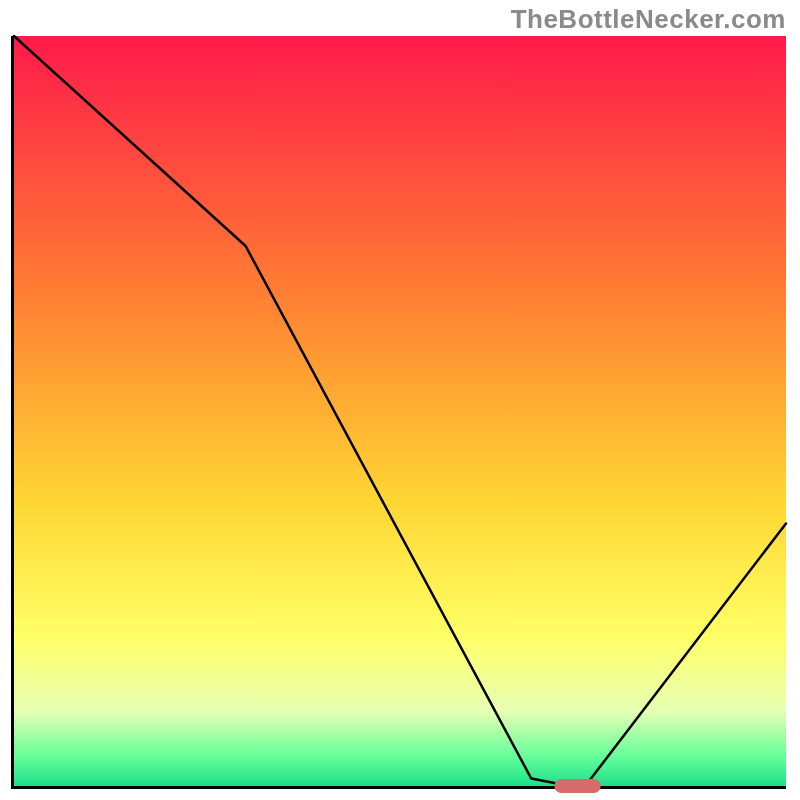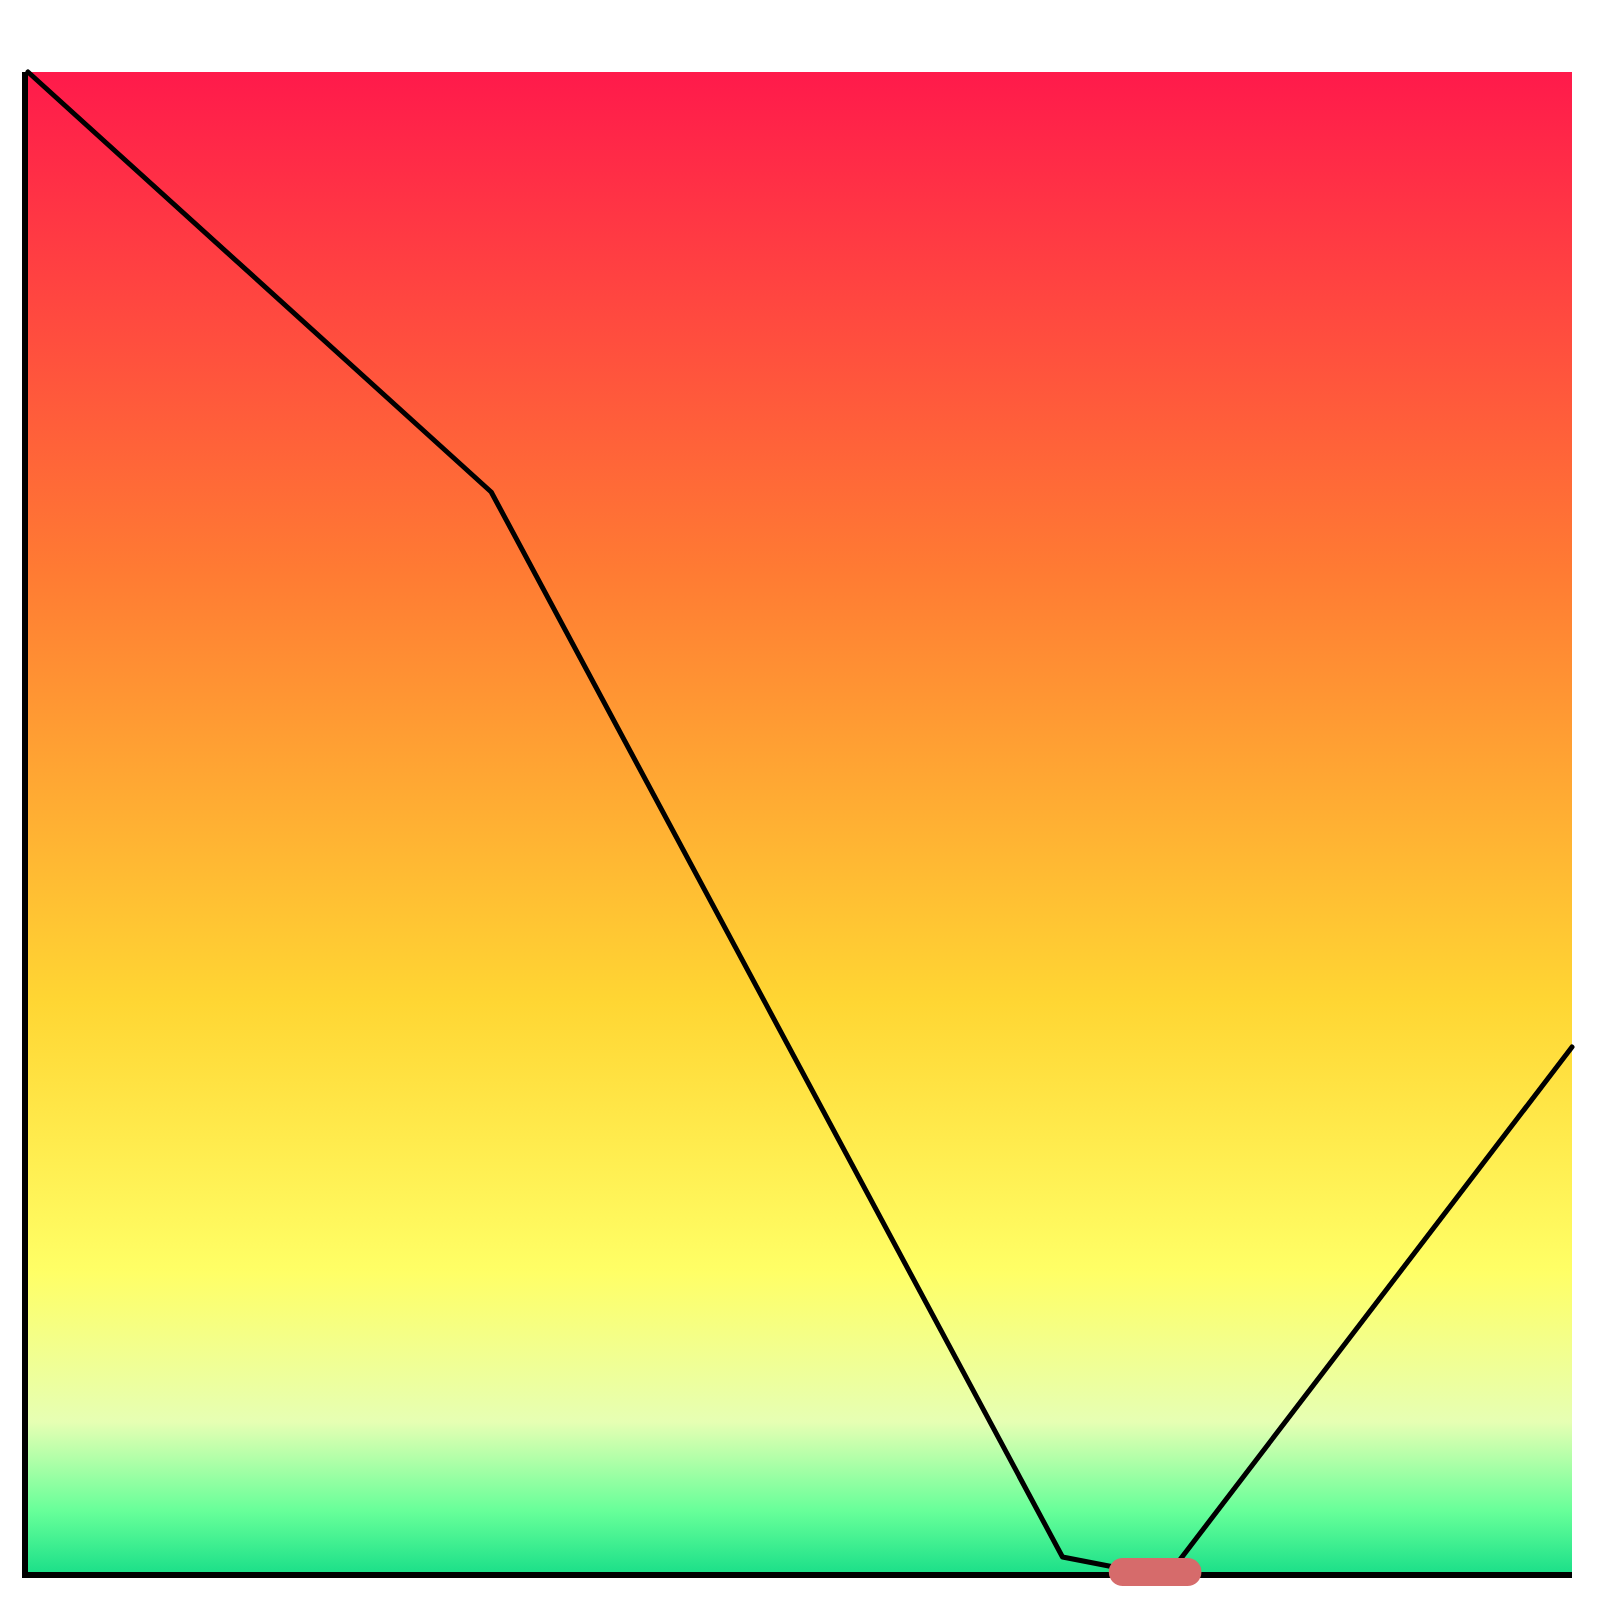--- a/index.html
+++ b/index.html
@@ -30,20 +30,21 @@
     top: 0;
     left: 0;
     width: 800px;
     height: 800px;
   }
 </style>
 </head>
 <body>
 
 <div class="container">
+  <div class="watermark">TheBottleNecker.com</div>
 
   <svg class="chart" viewBox="0 0 800 800" preserveAspectRatio="none">
     <defs>
       <linearGradient id="bg-grad" x1="0" y1="0" x2="0" y2="1">
           <stop offset="0%" stop-color="#ff1a4b"></stop>
           <stop offset="33%" stop-color="#ff7a33"></stop>
           <stop offset="62%" stop-color="#ffd633"></stop>
           <stop offset="80%" stop-color="#ffff66"></stop>
           <stop offset="90%" stop-color="#e6ffb3"></stop>
           <stop offset="96%" stop-color="#66ff99"></stop>

